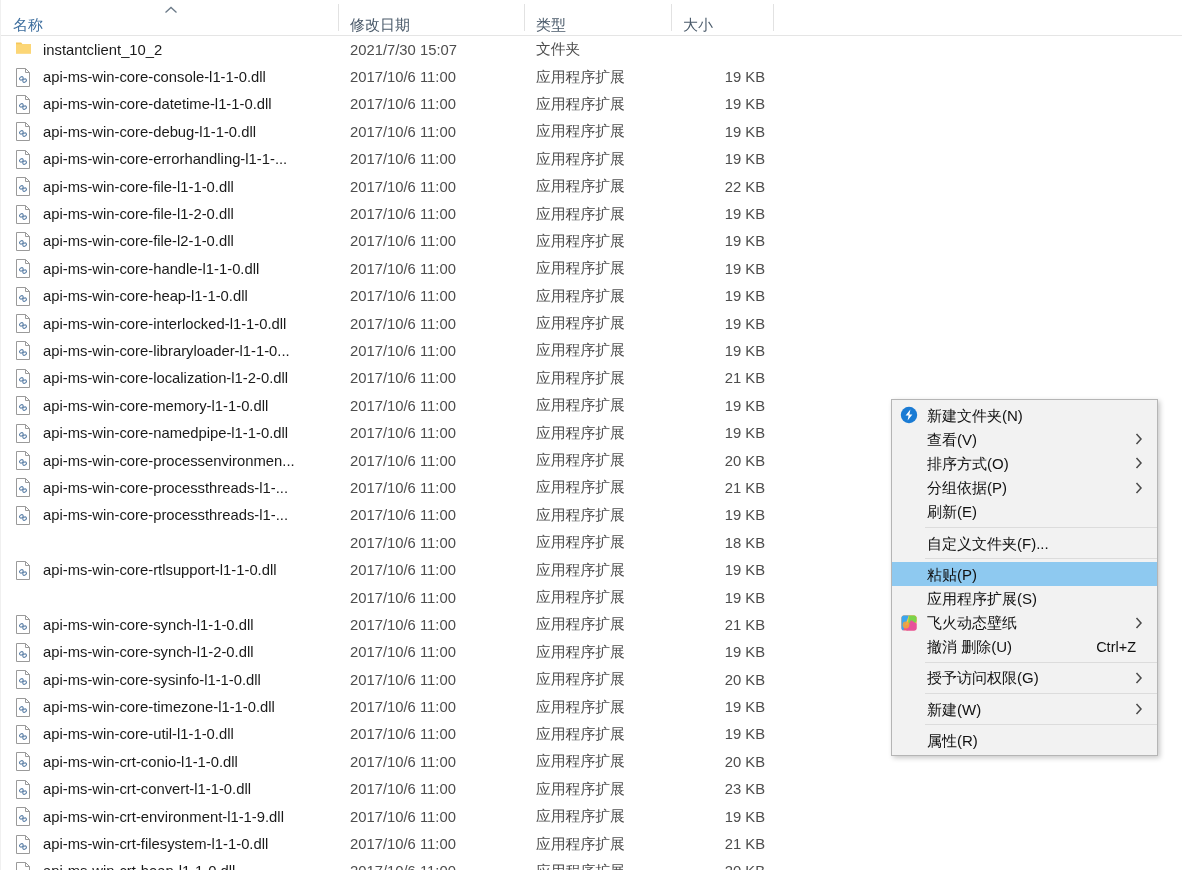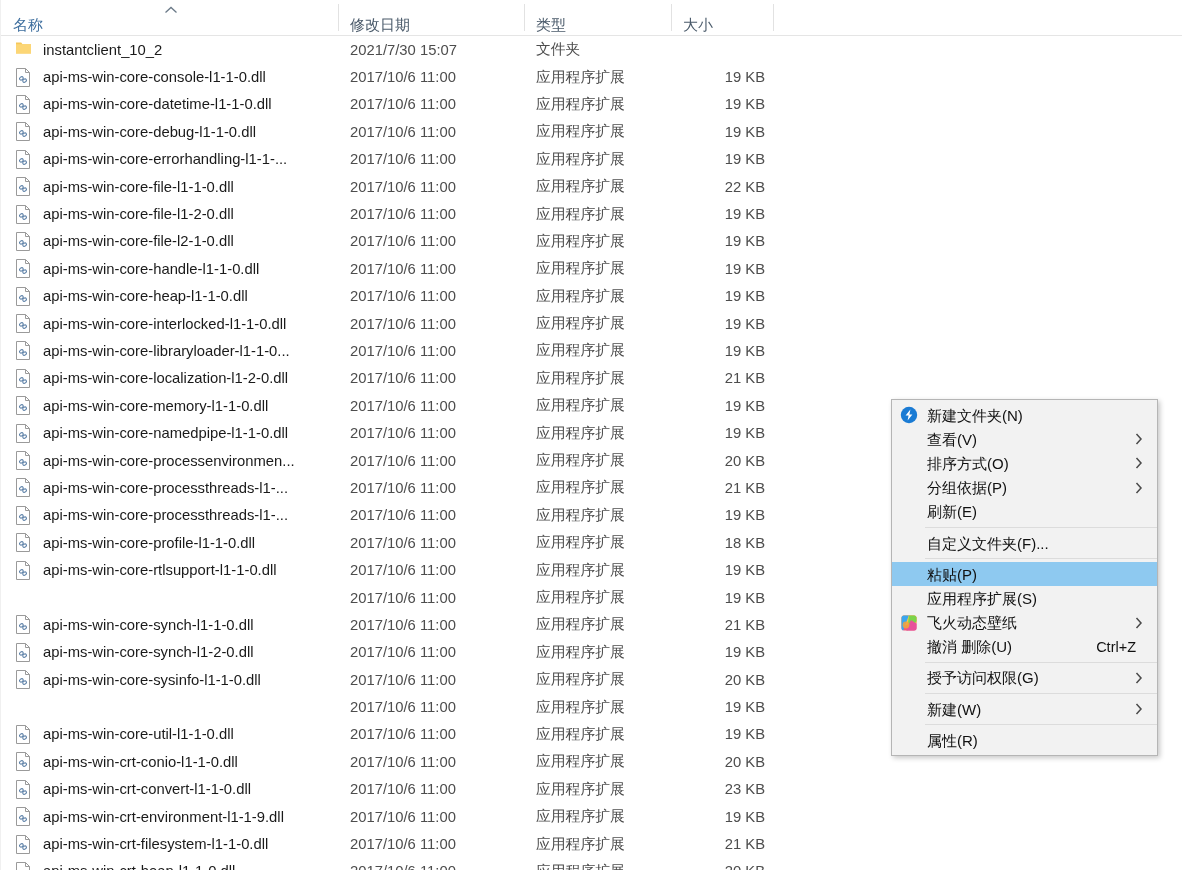--- a/index.html
+++ b/index.html
@@ -502,33 +502,20 @@
               </g>
             </svg>
           </span>
           <span class="name-text">api-ms-win-core-processthreads-l1-...</span>
         </div>
         <div class="cell date">2017/10/6 11:00</div>
         <div class="cell type">应用程序扩展</div>
         <div class="cell size">19 KB</div>
       </div>
       <div class="row">
-        <div class="cell name">
-          <span class="ico">
-            <svg width="16" height="19" viewBox="0 0 16 19">
-              <path d="M1.5 0.5h9l4 4v14h-13z" fill="#ffffff" stroke="#9a9a9a" stroke-width="1"></path>
-              <path d="M10.5 0.5v4h4" fill="none" stroke="#9a9a9a" stroke-width="1"></path>
-              <g stroke="#5b7fa6" stroke-width="1.1" fill="none">
-                <ellipse cx="6.4" cy="10.4" rx="2.0" ry="1.5" transform="rotate(-35 6.4 10.4)"></ellipse>
-                <ellipse cx="9.6" cy="12.6" rx="2.0" ry="1.5" transform="rotate(-35 9.6 12.6)"></ellipse>
-              </g>
-            </svg>
-          </span>
-          <span class="name-text">api-ms-win-core-profile-l1-1-0.dll</span>
-        </div>
         <div class="cell date">2017/10/6 11:00</div>
         <div class="cell type">应用程序扩展</div>
         <div class="cell size">18 KB</div>
       </div>
       <div class="row">
         <div class="cell name">
           <span class="ico">
             <svg width="16" height="19" viewBox="0 0 16 19">
               <path d="M1.5 0.5h9l4 4v14h-13z" fill="#ffffff" stroke="#9a9a9a" stroke-width="1"></path>
               <path d="M10.5 0.5v4h4" fill="none" stroke="#9a9a9a" stroke-width="1"></path>
@@ -597,20 +584,33 @@
               </g>
             </svg>
           </span>
           <span class="name-text">api-ms-win-core-sysinfo-l1-1-0.dll</span>
         </div>
         <div class="cell date">2017/10/6 11:00</div>
         <div class="cell type">应用程序扩展</div>
         <div class="cell size">20 KB</div>
       </div>
       <div class="row">
+        <div class="cell name">
+          <span class="ico">
+            <svg width="16" height="19" viewBox="0 0 16 19">
+              <path d="M1.5 0.5h9l4 4v14h-13z" fill="#ffffff" stroke="#9a9a9a" stroke-width="1"></path>
+              <path d="M10.5 0.5v4h4" fill="none" stroke="#9a9a9a" stroke-width="1"></path>
+              <g stroke="#5b7fa6" stroke-width="1.1" fill="none">
+                <ellipse cx="6.4" cy="10.4" rx="2.0" ry="1.5" transform="rotate(-35 6.4 10.4)"></ellipse>
+                <ellipse cx="9.6" cy="12.6" rx="2.0" ry="1.5" transform="rotate(-35 9.6 12.6)"></ellipse>
+              </g>
+            </svg>
+          </span>
+          <span class="name-text">api-ms-win-core-timezone-l1-1-0.dll</span>
+        </div>
         <div class="cell date">2017/10/6 11:00</div>
         <div class="cell type">应用程序扩展</div>
         <div class="cell size">19 KB</div>
       </div>
       <div class="row">
         <div class="cell name">
           <span class="ico">
             <svg width="16" height="19" viewBox="0 0 16 19">
               <path d="M1.5 0.5h9l4 4v14h-13z" fill="#ffffff" stroke="#9a9a9a" stroke-width="1"></path>
               <path d="M10.5 0.5v4h4" fill="none" stroke="#9a9a9a" stroke-width="1"></path>

